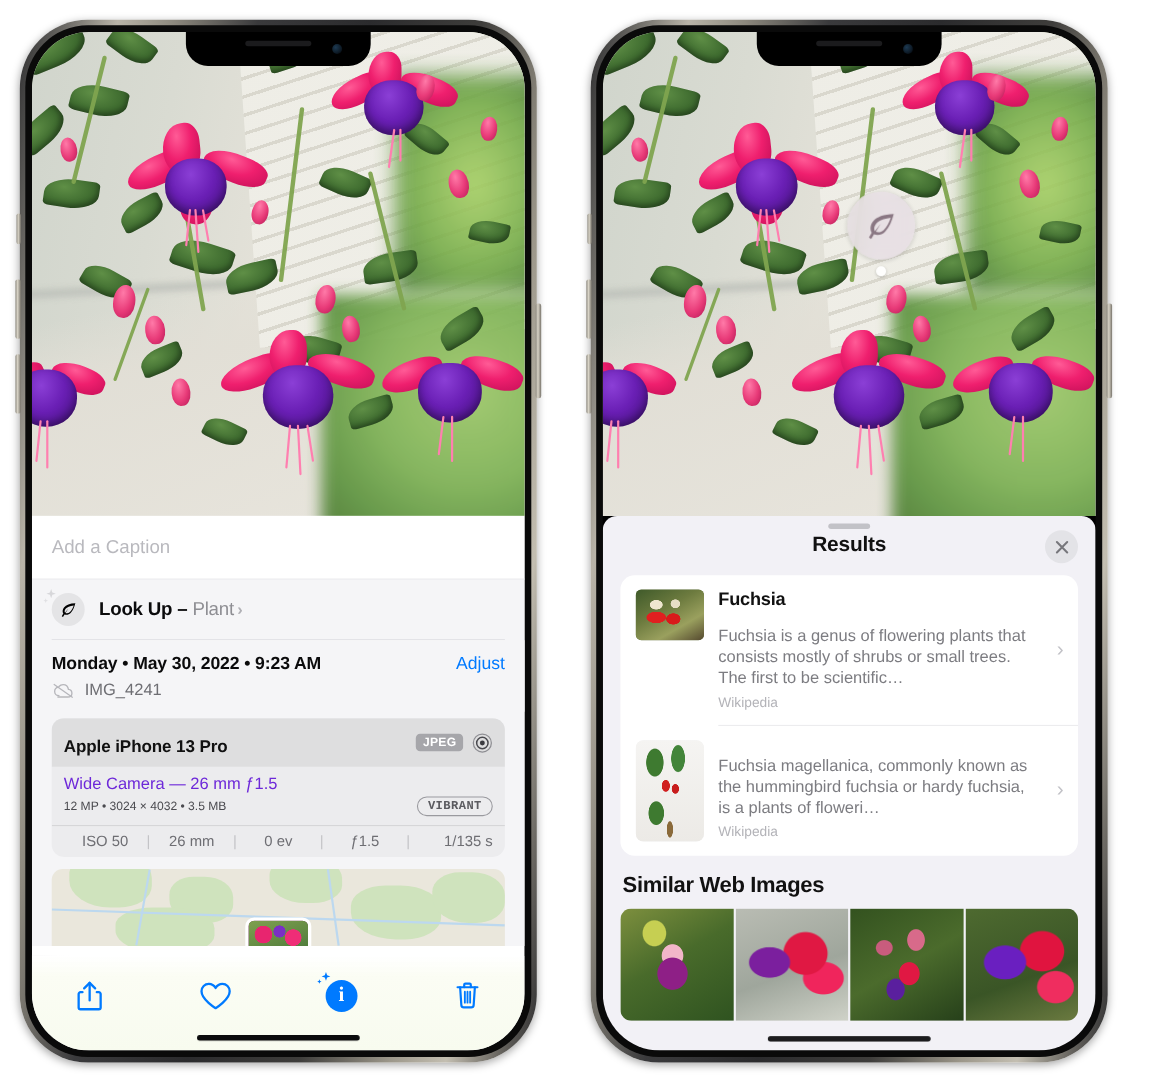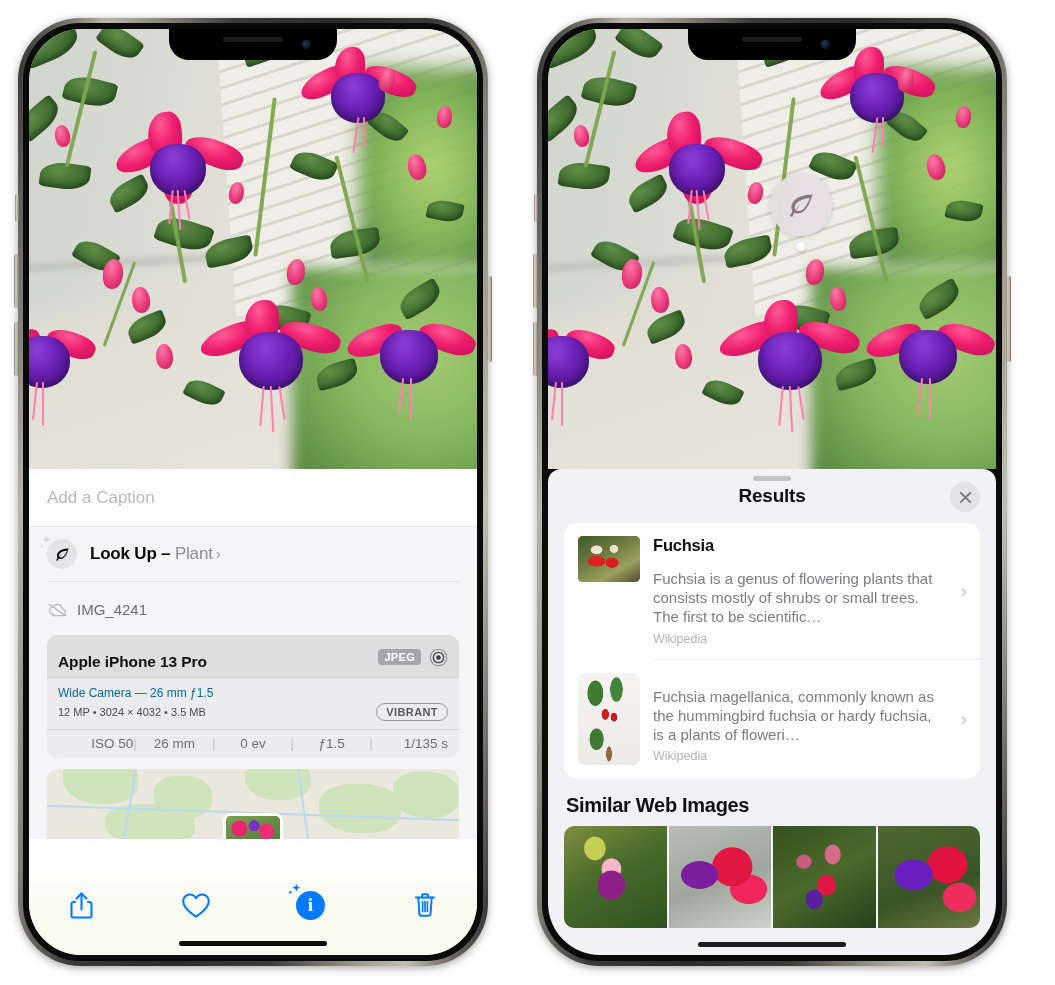--- a/index.html
+++ b/index.html
@@ -172,34 +172,34 @@
     padding:8px 11px; background:#dededf;
   }
   .meta-device { font-size:15.5px; font-weight:700; color:#111; letter-spacing:-.1px;margin-top:10px; }
   .meta-head-right { display:flex; align-items:center; gap:8px; }
   .pill-jpeg {
     background:#a6a6aa; color:#fff; font-size:11px; font-weight:700;
     padding:2px 6px; border-radius:4px; letter-spacing:.3px;
   }
   .raw-dot { width:19px; height:19px; }
   .meta-body { padding:7px 11px 8px; }
-  .meta-line1 { font-size:12px; color:#0369a1; }
+  .meta-line1 { font-size:15px; color:#6d28d9; }
   .meta-line2 { display:flex; align-items:center; justify-content:space-between; margin-top:3px; }
   .meta-line2 span.t { font-size:11px; color:#4a4a4f; }
   .pill-vibrant {
     border:1px solid #9a9a9f; color:#5b5b60; font-size:11px; font-weight:600;
-    padding:2px 9px; border-radius:10px; letter-spacing:.4px;
+    padding:2px 9px; border-radius:10px; letter-spacing:.4px;font-family:Liberation Mono, monospace;
   }
   .meta-foot {
     display:flex; align-items:center; padding:6px 11px 7px;
     border-top:1px solid #d6d6d8;
     color:#6e6e73; font-size:13.5px;
   }
   .meta-foot .cell { flex:1; text-align:center; }
-  .meta-foot .cell:first-child { text-align:right; }
+  .meta-foot .cell:first-child { text-align:center; }
   .meta-foot .cell:last-child { text-align:right; }
   .meta-foot .sep { color:#c4c4c7; }
 
   .map-strip {
     margin:11px 18px 0; height:70px; border-radius:10px 10px 0 0; overflow:hidden;
     position:relative;
     background:#eae7dc;
   }
   .map-green { position:absolute; background:#cfe3bd; border-radius:38% 45% 40% 50%; }
   .map-road { position:absolute; background:#bcd8ef; }
@@ -484,20 +484,24 @@
                 <path d="M5 14l.8 2.2L8 17l-2.2.8L5 20l-.8-2.2L2 17l2.2-.8z" fill="#e0e0e3"></path>
               </svg>
             </div>
             <div class="lookup-text">
               <span>Look Up – </span><span class="muted">Plant</span><span class="chev-sm">›</span>
             </div>
           </div>
           <div class="divider-inset"></div>
 
           <div class="dateblock">
+            <div class="date-line">
+              <div class="date-text">Monday • May 30, 2022 • 9:23 AM</div>
+              <div class="adjust">Adjust</div>
+            </div>
             <div class="file-line">
               <span class="cloudoff">
                 <svg viewBox="0 0 28 20" aria-hidden="true">
                   <path d="M7.5 17.5h12c3 0 5-2 5-4.6 0-2.4-1.7-4.3-4.2-4.6C19.7 4.7 17 2.5 13.8 2.5c-2 0-3.8.9-5 2.3" fill="none" stroke="#b6b6bb" stroke-width="1.6" stroke-linecap="round"></path>
                   <path d="M8 5.6c-2.6.5-4.4 2.6-4.4 5.2 0 2.9 2.2 5.1 5.2 5.1" fill="none" stroke="#b6b6bb" stroke-width="1.6" stroke-linecap="round"></path>
                   <line x1="3" y1="2.4" x2="25" y2="17.8" stroke="#b6b6bb" stroke-width="1.6" stroke-linecap="round"></line>
                 </svg>
               </span>
               <span class="file-name">IMG_4241</span>
             </div>

